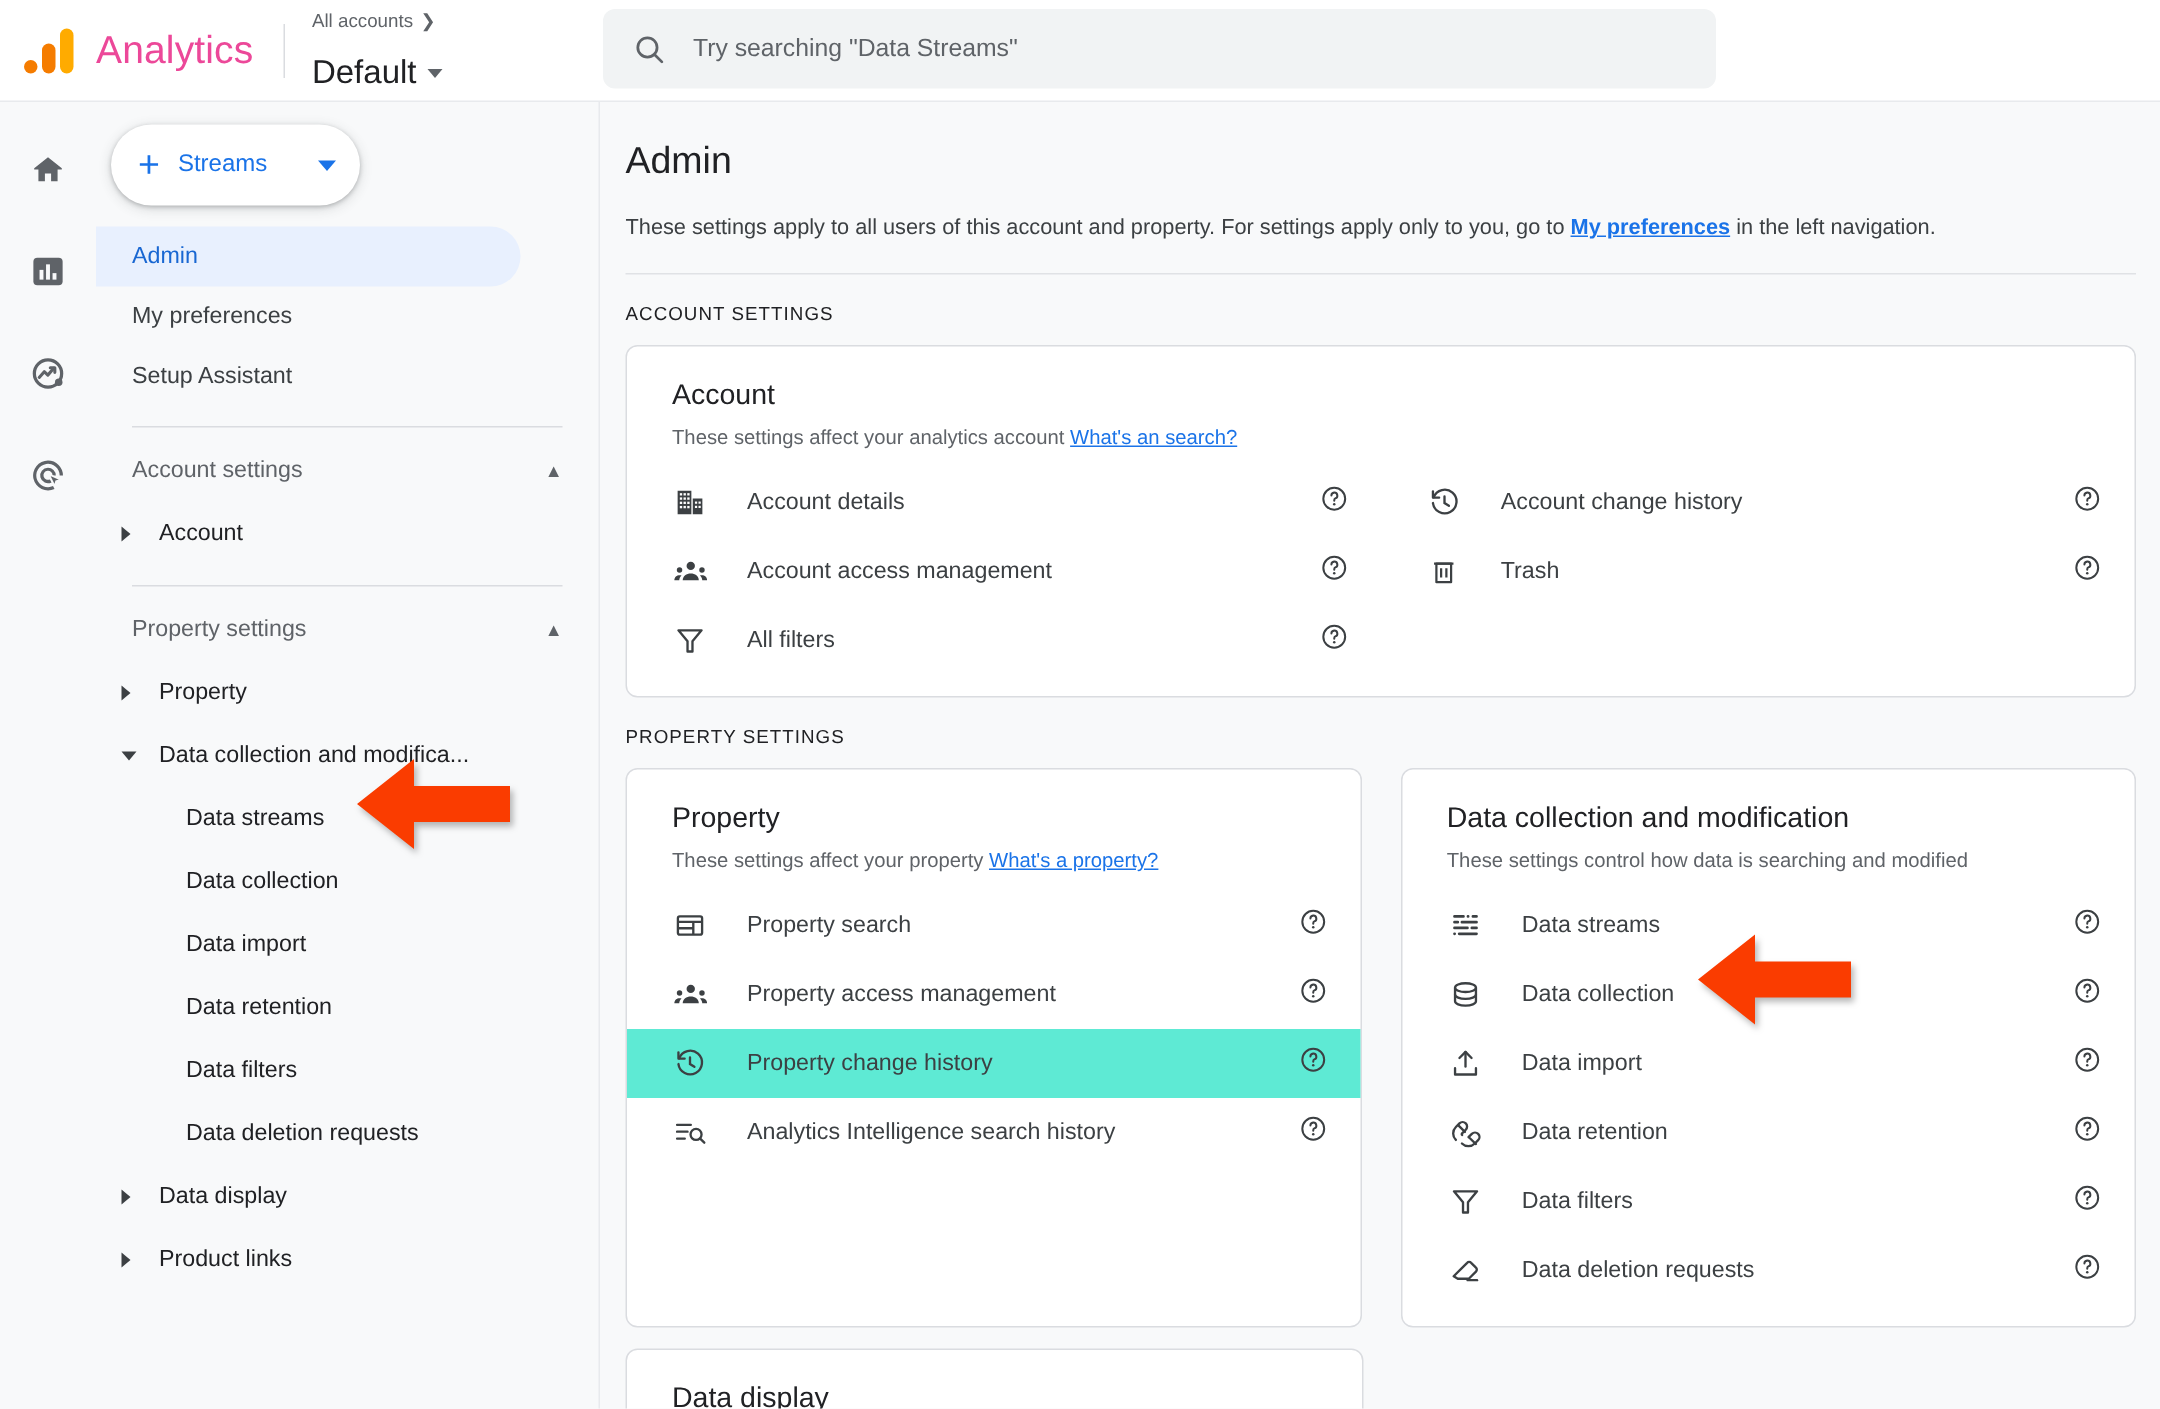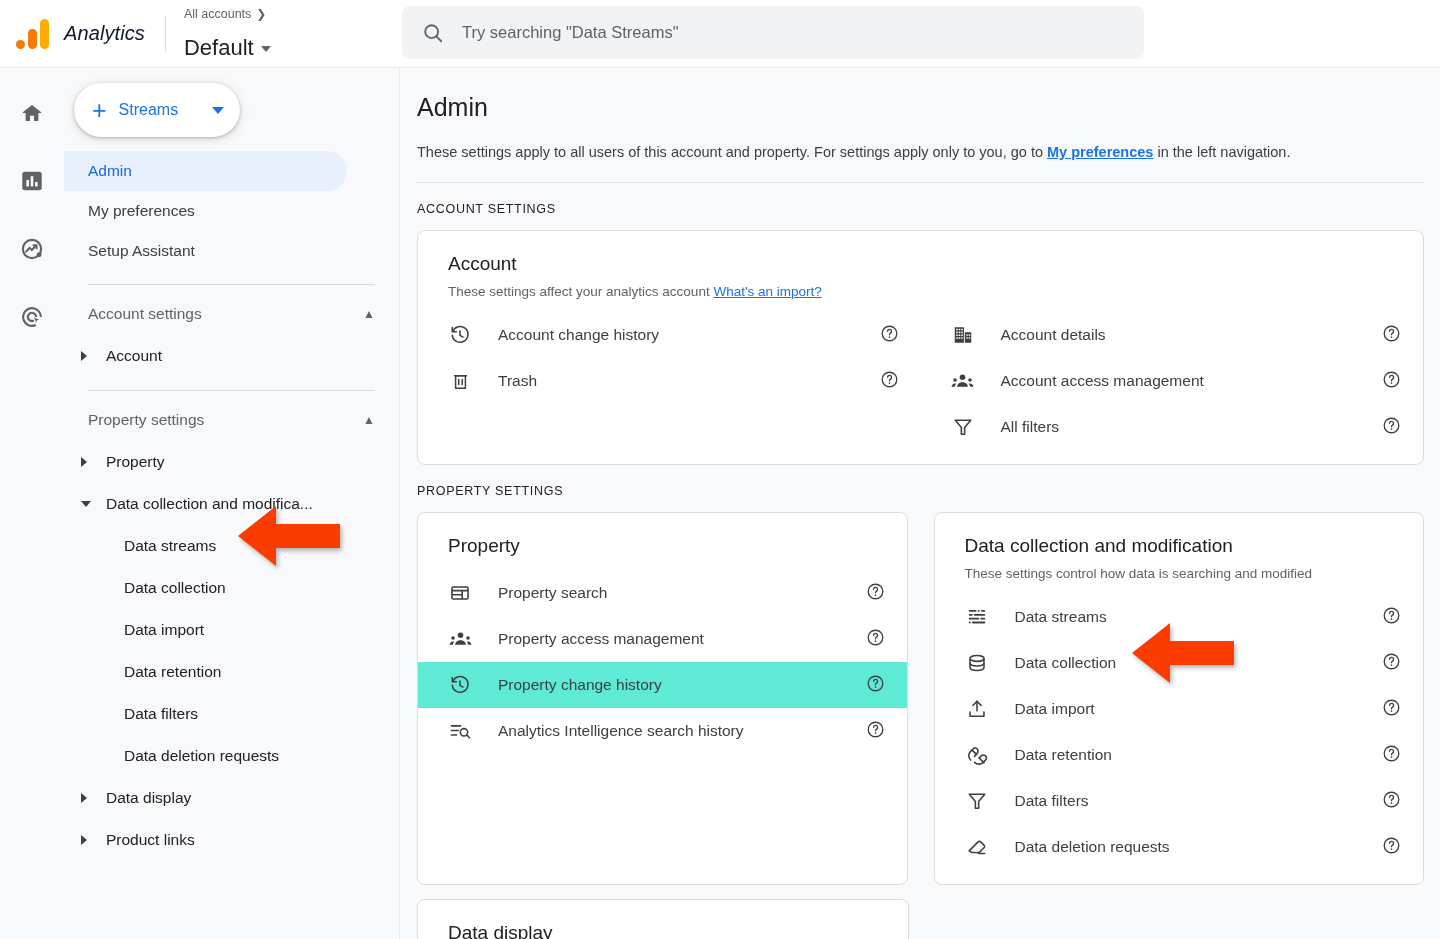--- a/index.html
+++ b/index.html
@@ -18,21 +18,21 @@
     display: flex; align-items: center;
   }
   .brand { display: flex; align-items: center; padding-left: 16px; }
   .ga-logo { width: 36px; height: 30px; position: relative; margin-right: 12px; }
   .ga-logo .dot { position: absolute; left: 0; bottom: 0; width: 9px; height: 9px;
       border-radius: 50%; background: #F57C00; }
   .ga-logo .bar1 { position: absolute; left: 12px; bottom: 0; width: 9px; height: 20px;
       border-radius: 4.5px; background: #F57C00; }
   .ga-logo .bar2 { position: absolute; left: 24px; bottom: 0; width: 9px; height: 30px;
       border-radius: 4.5px; background: #FFAB00; }
-  .brand-name { font-size: 20px; color: #0f172a; letter-spacing: .1px; font-style: italic; }
+  .brand-name { font-size: 26px; color: #ec4899; letter-spacing: .1px; }
   .brand-sep { width: 1px; height: 36px; background: #DADCE0; margin: 0 18px 0 20px; }
   .acct-block { display: flex; flex-direction: column; justify-content: center; }
   .acct-top { font-size: 12.5px; color: #5F6368; display: flex; align-items: center; gap: 5px;
       line-height: 16px; margin-bottom: 1px; }
   .acct-top .chev { font-size: 12px; color: #5F6368; }
   .acct-name { font-size: 22px; color: #202124; display: flex; align-items: baseline; gap: 7px;
       line-height: 26px; margin-top: 12px; }
   .acct-caret { width: 0; height: 0; border-left: 5px solid transparent;
       border-right: 5px solid transparent; border-top: 6px solid #5F6368; position: relative; top: -3px;}
 
@@ -273,59 +273,23 @@
   <div class="page-sub">
     <span>These settings apply to all users of this account and property. For settings apply only to you, go to </span><a href="#">My preferences</a><span> in the left navigation.</span>
   </div>
   <div class="hr"></div>
 
   <div class="sect-label">ACCOUNT SETTINGS</div>
 
   <div class="card">
     <div class="card-title">Account</div>
     <div class="card-desc">
-      <span>These settings affect your analytics account </span><a href="#">What's an import?</a>
+      <span>These settings affect your analytics account </span><a href="#">What's an search?</a>
     </div>
     <div class="cols">
-      <div class="col">
-        <div class="row">
-          <span class="ico">
-            <svg width="22" height="22" viewBox="0 0 24 24" fill="none" stroke="#3C4043" stroke-width="1.7" stroke-linecap="round">
-              <path d="M3.6 8.4V3.9M3.6 8.4h4.5"></path>
-              <path d="M4.1 8.2A8.6 8.6 0 1 1 3.6 12.4"></path>
-              <path d="M12 7.6v4.8l3.2 2"></path>
-            </svg>
-          </span>
-          <span class="rlabel">Account change history</span>
-          <span class="help">
-            <svg width="19" height="19" viewBox="0 0 24 24" fill="none" stroke="#3C4043" stroke-width="1.7">
-              <circle cx="12" cy="12" r="9.2"></circle>
-                <path d="M9.6 9.3a2.5 2.5 0 1 1 3.3 2.4c-.7.3-.9.8-.9 1.5v.5" stroke-linecap="round"></path>
-              <circle cx="12" cy="16.6" r="1.05" fill="#3C4043" stroke="none"></circle>
-            </svg>
-          </span>
-        </div>
-        <div class="row">
-          <span class="ico">
-            <svg width="21" height="21" viewBox="0 0 24 24" fill="none" stroke="#3C4043" stroke-width="1.7" stroke-linejoin="round">
-              <path d="M4.6 5.4h14.8"></path>
-                <path d="M6.4 5.4h11.2v14.2H6.4z"></path>
-              <path d="M10 9v7M14 9v7"></path>
-            </svg>
-          </span>
-          <span class="rlabel">Trash</span>
-          <span class="help">
-            <svg width="19" height="19" viewBox="0 0 24 24" fill="none" stroke="#3C4043" stroke-width="1.7">
-              <circle cx="12" cy="12" r="9.2"></circle>
-                <path d="M9.6 9.3a2.5 2.5 0 1 1 3.3 2.4c-.7.3-.9.8-.9 1.5v.5" stroke-linecap="round"></path>
-              <circle cx="12" cy="16.6" r="1.05" fill="#3C4043" stroke="none"></circle>
-            </svg>
-          </span>
-        </div>
-      </div>
       <div class="col">
         <div class="row">
           <span class="ico">
             <svg width="22" height="22" viewBox="0 0 24 24" fill="#3C4043">
               <path d="M3 3.5h10v17H3zM14 9h7v11.5h-7z"></path>
               <g fill="#FFF">
                   <rect x="4.6" y="5.2" width="1.7" height="1.7"></rect>
                   <rect x="7.3" y="5.2" width="1.7" height="1.7"></rect>
                   <rect x="10" y="5.2" width="1.7" height="1.7"></rect>
               <rect x="4.6" y="8.3" width="1.7" height="1.7"></rect>
@@ -382,29 +346,68 @@
           <span class="rlabel">All filters</span>
           <span class="help">
             <svg width="19" height="19" viewBox="0 0 24 24" fill="none" stroke="#3C4043" stroke-width="1.7">
               <circle cx="12" cy="12" r="9.2"></circle>
                 <path d="M9.6 9.3a2.5 2.5 0 1 1 3.3 2.4c-.7.3-.9.8-.9 1.5v.5" stroke-linecap="round"></path>
               <circle cx="12" cy="16.6" r="1.05" fill="#3C4043" stroke="none"></circle>
             </svg>
           </span>
         </div>
       </div>
+      <div class="col">
+        <div class="row">
+          <span class="ico">
+            <svg width="22" height="22" viewBox="0 0 24 24" fill="none" stroke="#3C4043" stroke-width="1.7" stroke-linecap="round">
+              <path d="M3.6 8.4V3.9M3.6 8.4h4.5"></path>
+              <path d="M4.1 8.2A8.6 8.6 0 1 1 3.6 12.4"></path>
+              <path d="M12 7.6v4.8l3.2 2"></path>
+            </svg>
+          </span>
+          <span class="rlabel">Account change history</span>
+          <span class="help">
+            <svg width="19" height="19" viewBox="0 0 24 24" fill="none" stroke="#3C4043" stroke-width="1.7">
+              <circle cx="12" cy="12" r="9.2"></circle>
+                <path d="M9.6 9.3a2.5 2.5 0 1 1 3.3 2.4c-.7.3-.9.8-.9 1.5v.5" stroke-linecap="round"></path>
+              <circle cx="12" cy="16.6" r="1.05" fill="#3C4043" stroke="none"></circle>
+            </svg>
+          </span>
+        </div>
+        <div class="row">
+          <span class="ico">
+            <svg width="21" height="21" viewBox="0 0 24 24" fill="none" stroke="#3C4043" stroke-width="1.7" stroke-linejoin="round">
+              <path d="M4.6 5.4h14.8"></path>
+                <path d="M6.4 5.4h11.2v14.2H6.4z"></path>
+              <path d="M10 9v7M14 9v7"></path>
+            </svg>
+          </span>
+          <span class="rlabel">Trash</span>
+          <span class="help">
+            <svg width="19" height="19" viewBox="0 0 24 24" fill="none" stroke="#3C4043" stroke-width="1.7">
+              <circle cx="12" cy="12" r="9.2"></circle>
+                <path d="M9.6 9.3a2.5 2.5 0 1 1 3.3 2.4c-.7.3-.9.8-.9 1.5v.5" stroke-linecap="round"></path>
+              <circle cx="12" cy="16.6" r="1.05" fill="#3C4043" stroke="none"></circle>
+            </svg>
+          </span>
+        </div>
+      </div>
     </div>
   </div>
 
   <div class="sect-label">PROPERTY SETTINGS</div>
 
   <div class="grid2">
 
     <div class="card">
       <div class="card-title">Property</div>
+      <div class="card-desc">
+        <span>These settings affect your property </span><a href="#">What's a property?</a>
+      </div>
       <div style="margin-top:13px">
         <div class="row">
           <span class="ico">
             <svg width="22" height="22" viewBox="0 0 24 24" fill="none" stroke="#3C4043" stroke-width="1.7">
               <rect x="3.2" y="5.4" width="17.6" height="13.2" rx="1.4"></rect>
               <path d="M3.2 9.4h17.6M14.4 9.4v9.2M3.2 14h11.2"></path>
             </svg>
           </span>
           <span class="rlabel">Property search</span>
           <span class="help">

